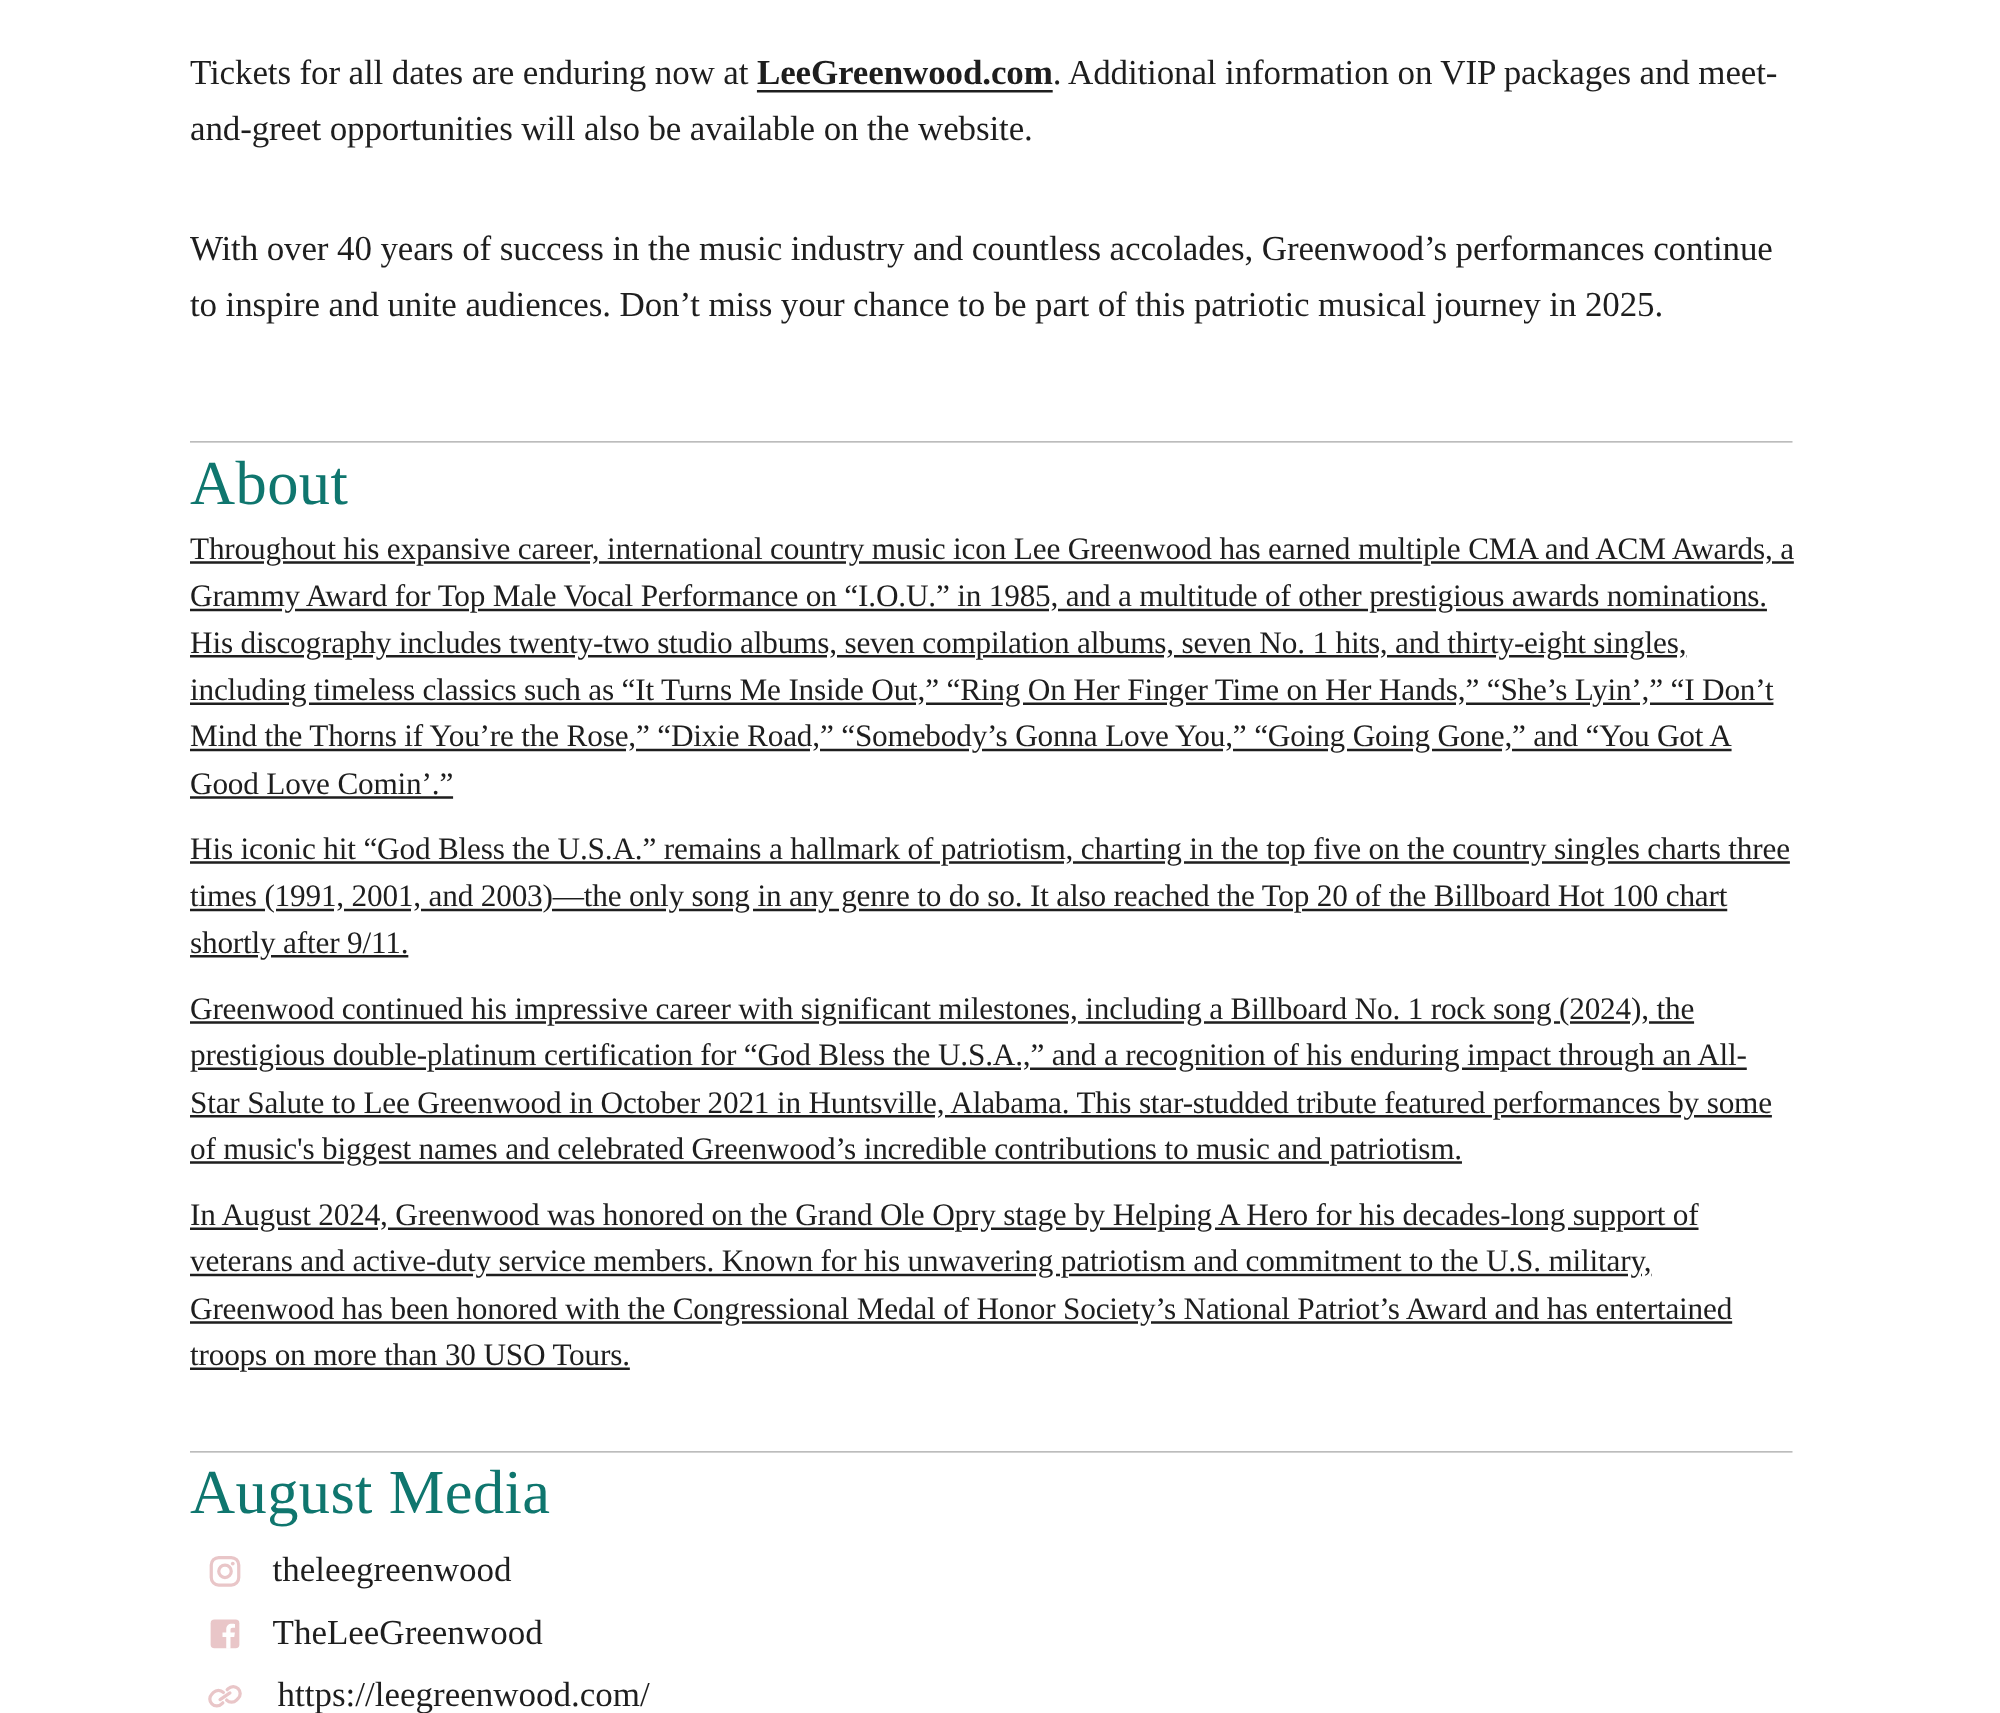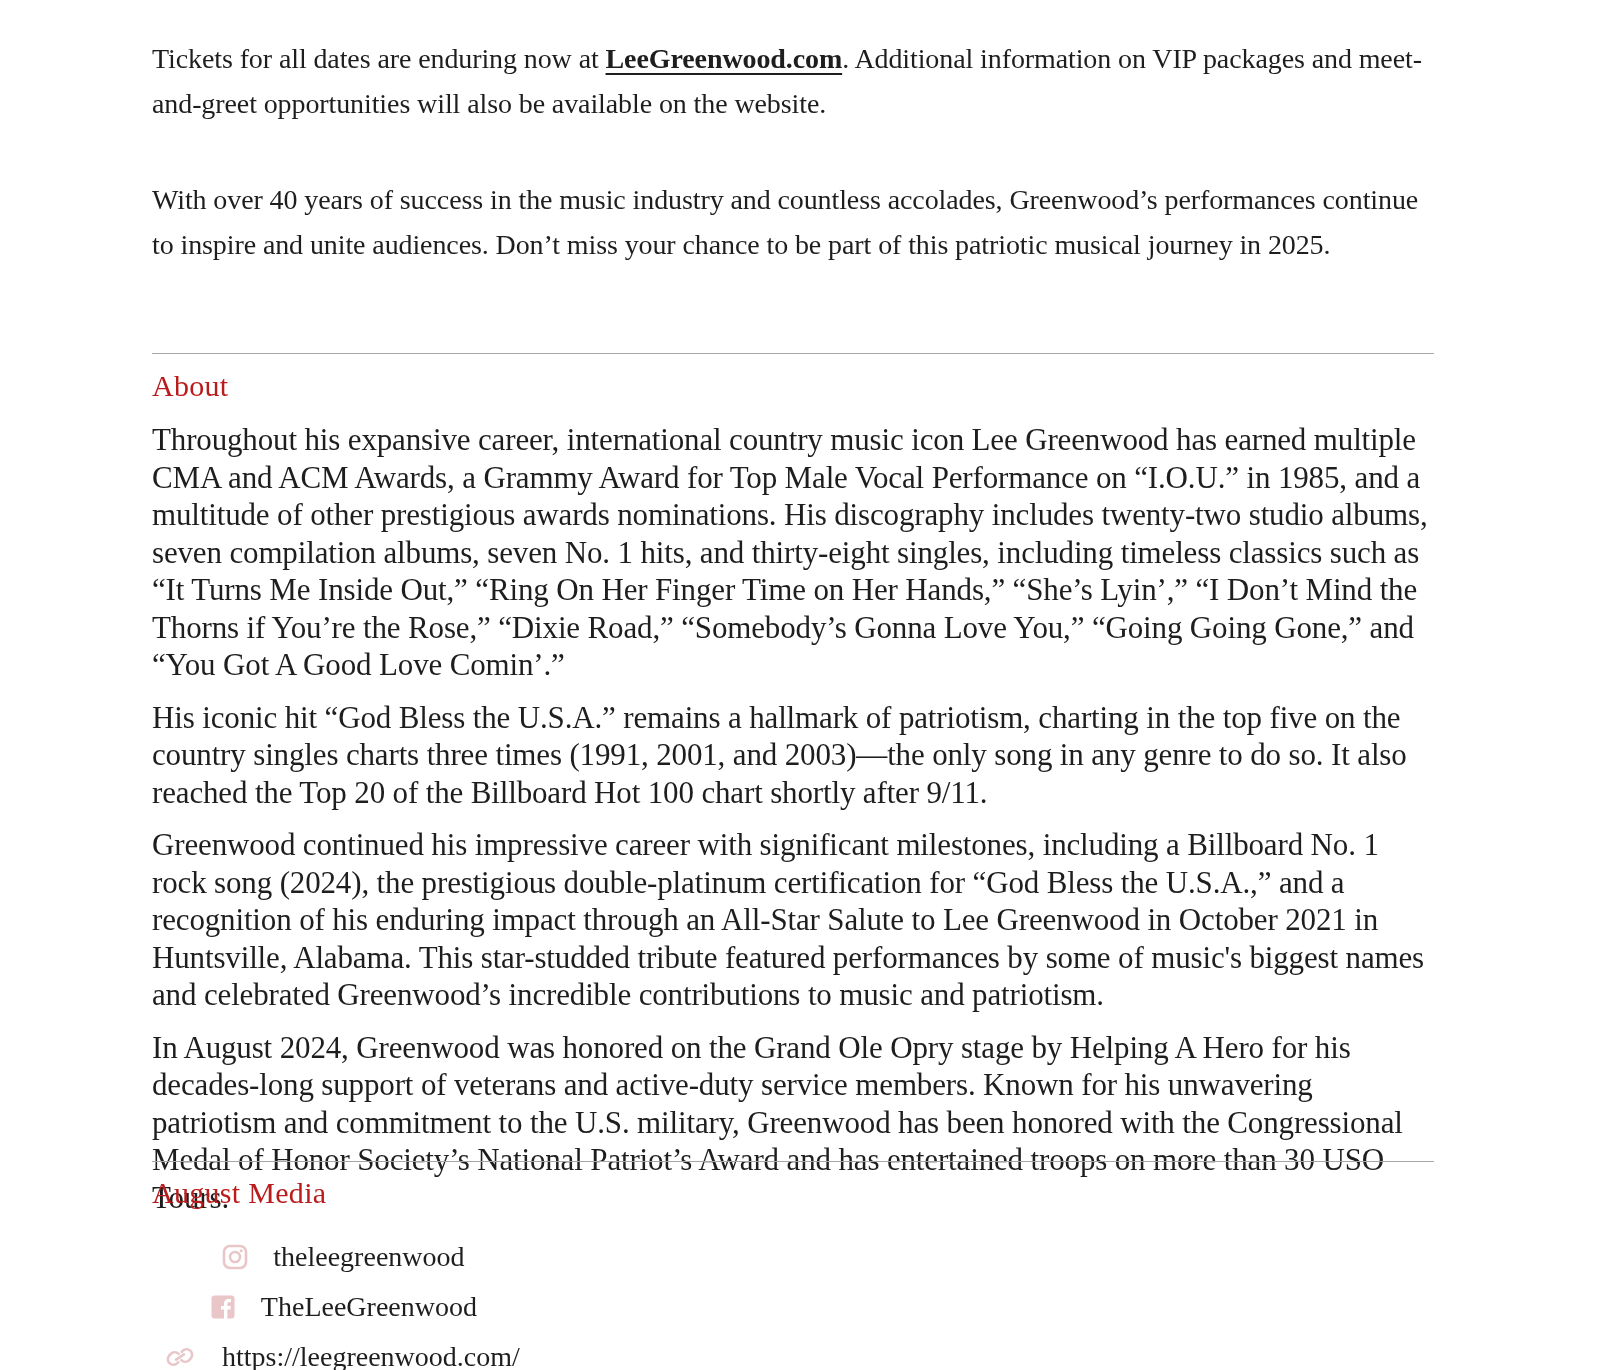--- a/index.html
+++ b/index.html
@@ -49,53 +49,53 @@
       height: 0;
       border-top: 1.5px solid #a6a6a6;
     }
     .divider.d1 { top: 353px; }
     .divider.d2 { top: 1161px; }
     h2.section-title {
       position: absolute;
       left: 0;
       margin: 0;
       font-weight: normal;
-      font-size: 30px;
+      font-size: 50px;
       line-height: 48px;
       letter-spacing: 0.3px;
-      color: #b91c1c;
+      color: #0f766e;
     }
     h2.about-title { top: 362px; }
     h2.social-title { top: 1169px; }
     .about-body {
       position: absolute;
       top: 421px;
       left: 0;
       width: 1284px;
     }
     .about-body p {
       margin: 0 0 15px 0;
-      font-size: 31px;
+      font-size: 25px;
       line-height: 37.5px;
       letter-spacing: -0.15px;
+      text-decoration: underline;
     }
     .social-list {
       position: absolute;
       top: 1232px;
       left: 0;
       margin: 0;
       padding: 0;
       list-style: none;
     }
     .social-item {
       display: flex;
       align-items: center;
       height: 50px;
       cursor: pointer;
-      justify-content: center;
     }
     .social-icon {
       width: 28px;
       height: 28px;
       margin-left: 14px;
       margin-right: 24px;
       display: inline-flex;
       align-items: center;
       justify-content: center;
     }

